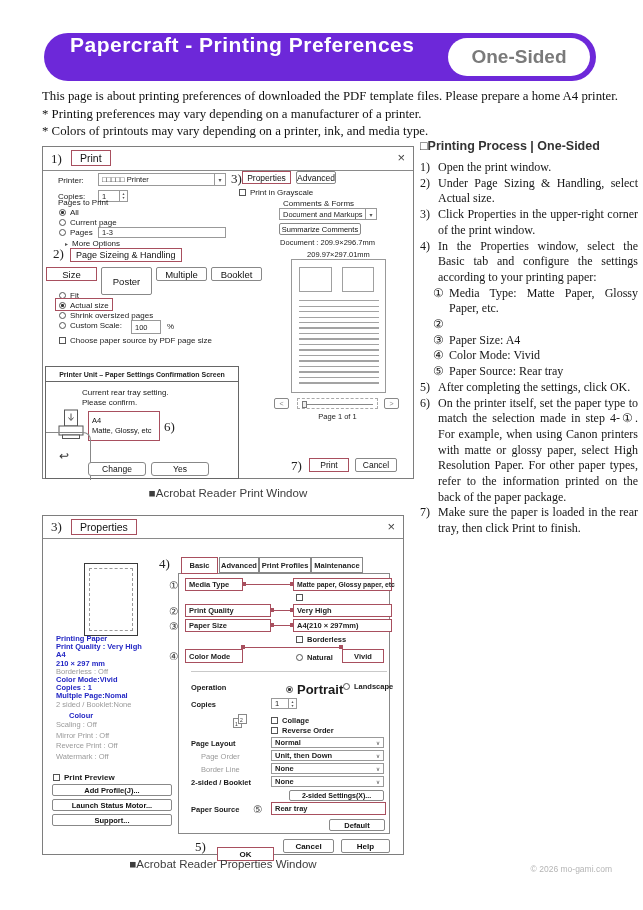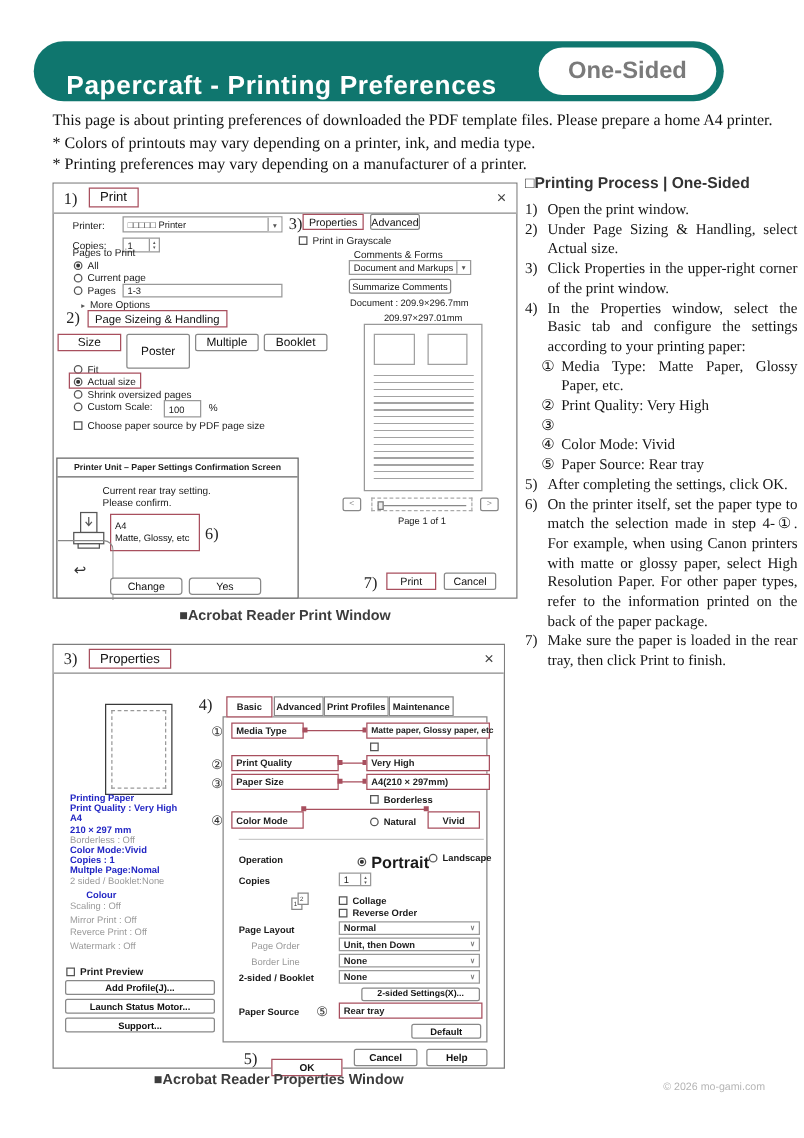--- a/index.html
+++ b/index.html
@@ -1,21 +1,21 @@
 <!DOCTYPE html>
 <html><head>
 <meta charset="utf-8">
 <style>
   *{margin:0;padding:0;box-sizing:border-box}
   html,body{background:#fff}
   body{width:643px;height:910px;overflow:hidden}
   .page{position:relative;width:643px;height:910px;background:#fff;font-family:"Liberation Sans",sans-serif;color:#111}
 
   
-  .banner{position:absolute;left:27px;top:33px;width:552px;height:48px;background:#0f766e;border-radius:26px;display:flex;align-items:flex-end}
+  .banner{position:absolute;left:44px;top:33px;width:552px;height:48px;background:#6d28d9;border-radius:26px;display:flex;align-items:flex-start}
   .banner-title{color:#fff;font-weight:bold;font-size:21px;margin-left:26px;letter-spacing:.5px;white-space:nowrap}
   .banner-badge{position:absolute;right:6px;top:5px;width:142px;height:38px;background:#fff;border-radius:19px;color:#7a7a7a;font-weight:bold;font-size:19px;display:flex;align-items:center;justify-content:center}
 
   .intro{position:absolute;left:42px;top:88px;width:586px;font-family:"Liberation Serif",serif;font-size:12.8px;line-height:17.5px;color:#111}
 
   
   .win{position:absolute;background:#fff;border:1px solid #7e7e7e}
   .tbar{position:absolute;left:0;right:0;top:0;height:24px;border-bottom:1px solid #8a8a8a;background:#fff}
   .stepnum{position:absolute;font-family:"Liberation Serif",serif;font-size:13px;color:#222;white-space:nowrap}
   .closex{position:absolute;right:8px;top:3px;font-size:13px;color:#444;line-height:16px;cursor:default}
@@ -69,21 +69,21 @@
   .tab{position:absolute;background:#fff;border:1px solid #888;display:flex;align-items:center;justify-content:center;font-size:7.5px;font-weight:bold;color:#222;white-space:nowrap}
   .tab.active{border:1.5px solid #a84f5e;z-index:3}
   .panel{position:absolute;border:1px solid #888;background:#fff}
 
   .flabel{position:absolute;border:1.2px solid #a84f5e;background:#fff;font-size:7.5px;font-weight:bold;color:#222;display:flex;align-items:center;padding:0 3px;white-space:nowrap}
   .divider{position:absolute;height:1px;background:#c9c9c9}
   .pagesicon{position:absolute;width:15px;height:15px}
   .pagesicon i{position:absolute;width:9px;height:10px;border:1px solid #888;background:#fff;font-style:normal;font-size:5px;color:#333;display:flex;align-items:flex-end;justify-content:flex-start;padding:0 0 0 1px}
 
   
-  .capt{position:absolute;font-size:11.5px;font-weight:bold;color:#3d3d3d;text-align:center;white-space:nowrap}
+  .capt{position:absolute;font-size:11.5px;font-weight:normal;color:#3d3d3d;text-align:center;white-space:nowrap}
   .proc{position:absolute;left:420px;top:139px;width:218px}
   .proc-h{font-size:12.5px;font-weight:bold;color:#333;margin-bottom:7px;white-space:nowrap}
   .pstep{display:flex;font-family:"Liberation Serif",serif;font-size:12px;line-height:15.7px;color:#161616}
   .pstep .n{flex:none;width:18px}
   .pstep .t{flex:1;text-align:justify}
   .pstep.sub{padding-left:13px}
   .pstep.sub .n{width:16px}
   .copyright{position:absolute;right:31px;top:864px;font-size:8.5px;color:#b5b5b5;white-space:nowrap}
 </style>
 </head>
@@ -91,22 +91,22 @@
 
 <div class="page">
 
   <div class="banner">
     <span class="banner-title">Papercraft - Printing Preferences</span>
     <span class="banner-badge">One-Sided</span>
   </div>
 
   <div class="intro">
     <div>This page is about printing preferences of downloaded the PDF template files. Please prepare a home A4 printer.</div>
+    <div>* Printing preferences may vary depending on a manufacturer of a printer.</div>
     <div>* Colors of printouts may vary depending on a printer, ink, and media type.</div>
-    <div>* Printing preferences may vary depending on a manufacturer of a printer.</div>
   </div>
 
   <div class="win" style="left:42px;top:146px;width:372px;height:333px">
     <div class="tbar">
       <span class="stepnum" style="left:8px;top:4px">1)</span>
       <span class="redframe" style="left:28px;top:3px">Print</span>
       <span class="closex">×</span>
     </div>
 
     <span class="lbl" style="left:15px;top:29px">Printer:</span>
@@ -255,24 +255,24 @@
     <div class="pstep">
         <span class="n">4)</span>
         <span class="t">In the Properties window, select the Basic tab and configure the settings according to your printing paper:</span>
       </div>
     <div class="pstep sub">
         <span class="n">①</span>
         <span class="t">Media Type: Matte Paper, Glossy Paper, etc.</span>
       </div>
     <div class="pstep sub">
         <span class="n">②</span>
-        <span class="t">Print Quality: Very High</span>
       </div>
     <div class="pstep sub">
         <span class="n">③</span>
+        <span class="t">Paper Size: A4</span>
       </div>
     <div class="pstep sub">
         <span class="n">④</span>
         <span class="t">Color Mode: Vivid</span>
       </div>
     <div class="pstep sub">
         <span class="n">⑤</span>
         <span class="t">Paper Source: Rear tray</span>
       </div>
     <div class="pstep">

